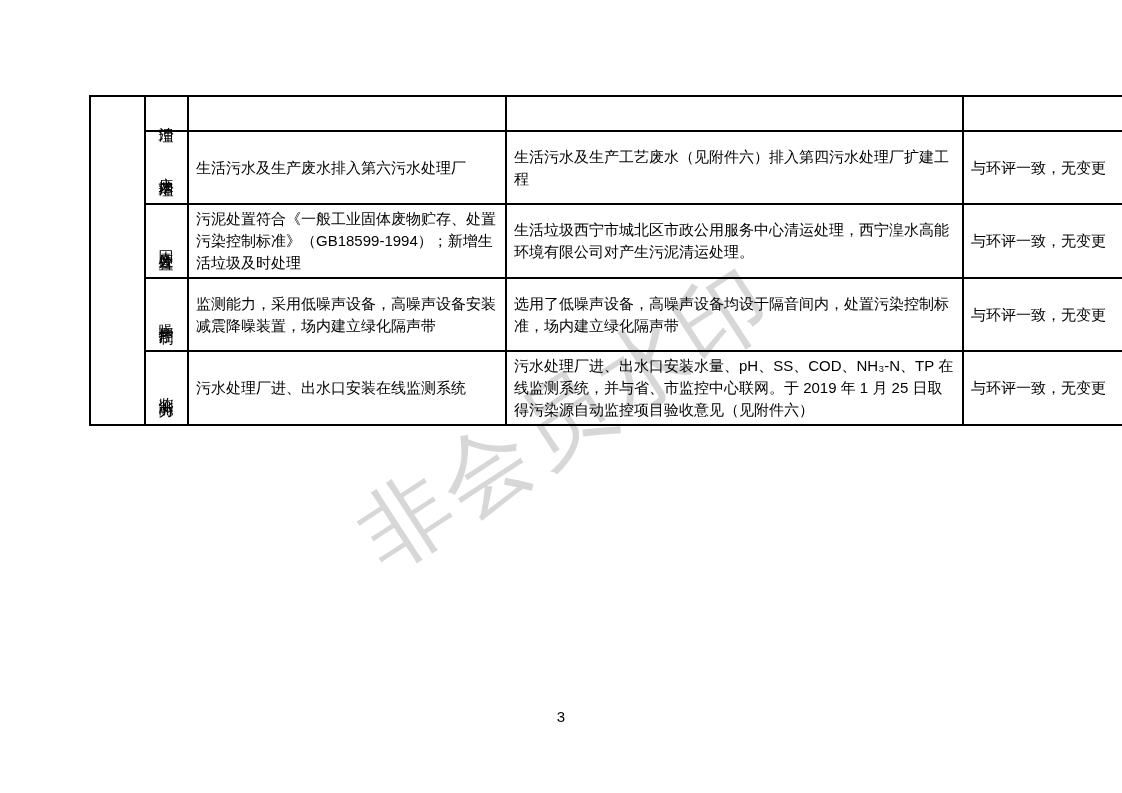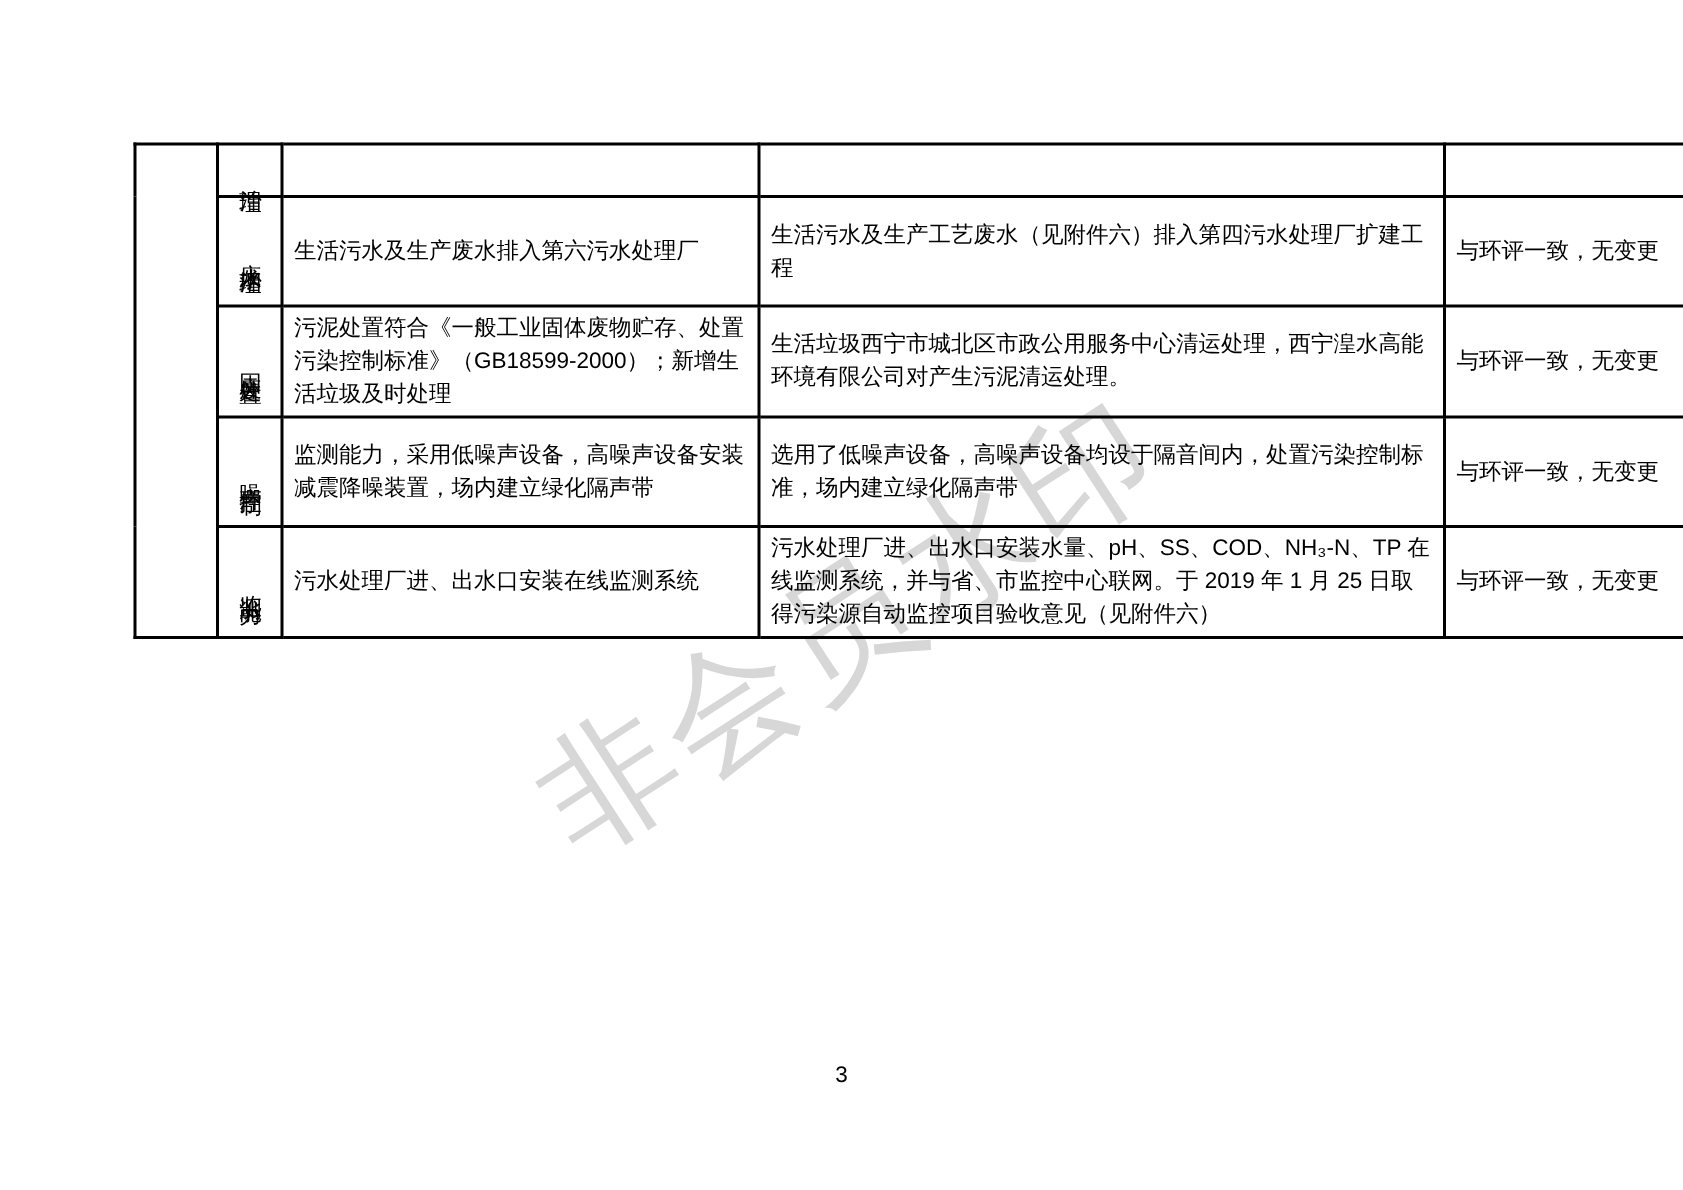--- a/index.html
+++ b/index.html
@@ -100,21 +100,21 @@
         <span class="vert">废水治理</span>
       </td>
       <td class="c3">生活污水及生产废水排入第六污水处理厂</td>
       <td class="c4">生活污水及生产工艺废水（见附件六）排入第四污水处理厂扩建工程</td>
       <td class="c5">与环评一致，无变更</td>
     </tr>
     <tr class="r3">
       <td class="c2">
         <span class="vert">固废处置</span>
       </td>
-      <td class="c3">污泥处置符合《一般工业固体废物贮存、处置污染控制标准》（GB18599-2000）；新增生活垃圾及时处理</td>
+      <td class="c3">污泥处置符合《一般工业固体废物贮存、处置污染控制标准》（GB18599-1994）；新增生活垃圾及时处理</td>
       <td class="c4">生活垃圾西宁市城北区市政公用服务中心清运处理，西宁湟水高能环境有限公司对产生污泥清运处理。</td>
       <td class="c5">与环评一致，无变更</td>
     </tr>
     <tr class="r4">
       <td class="c2">
         <span class="vert">噪声控制</span>
       </td>
       <td class="c3">监测能力，采用低噪声设备，高噪声设备安装减震降噪装置，场内建立绿化隔声带</td>
       <td class="c4">选用了低噪声设备，高噪声设备均设于隔音间内，处置污染控制标准，场内建立绿化隔声带</td>
       <td class="c5">与环评一致，无变更</td>

